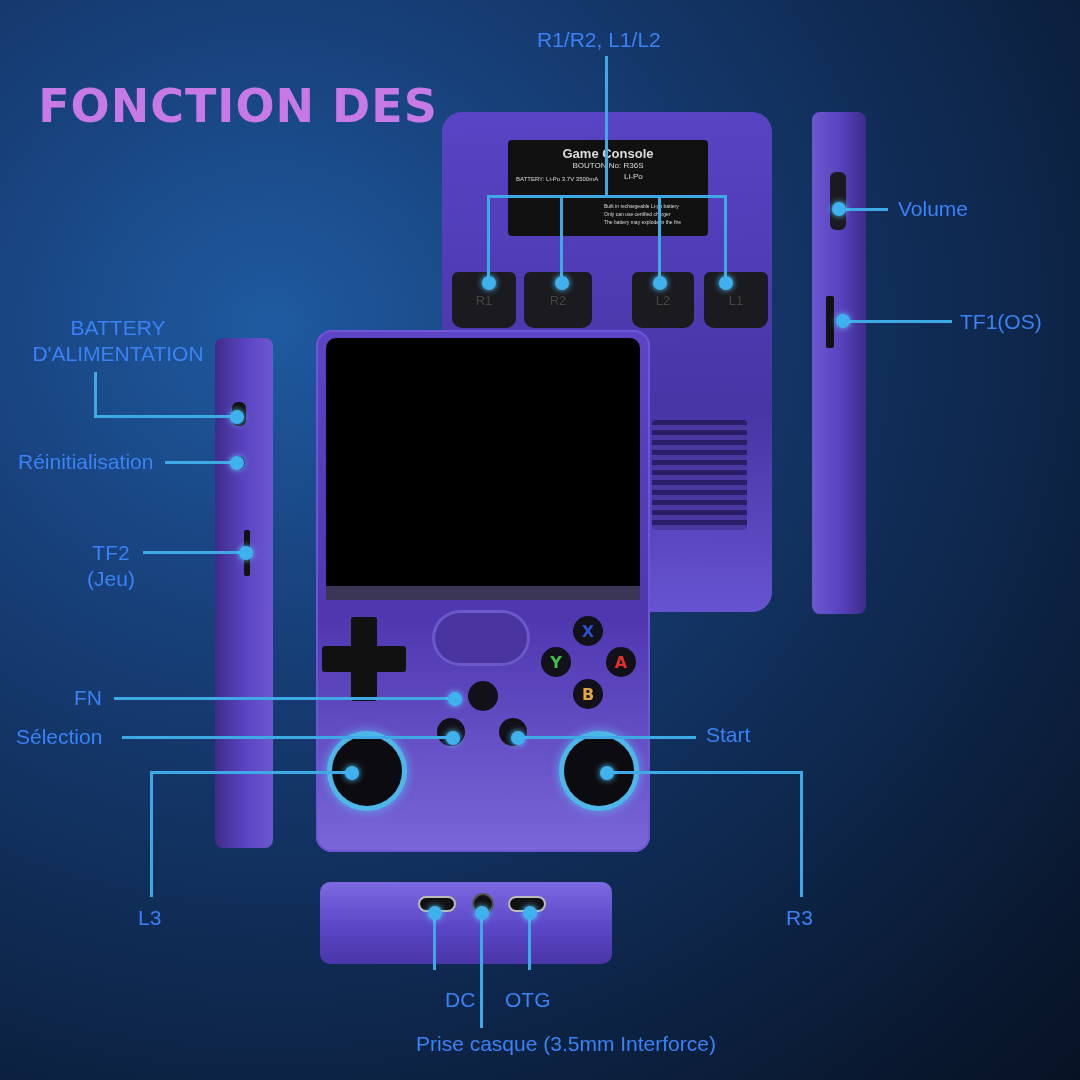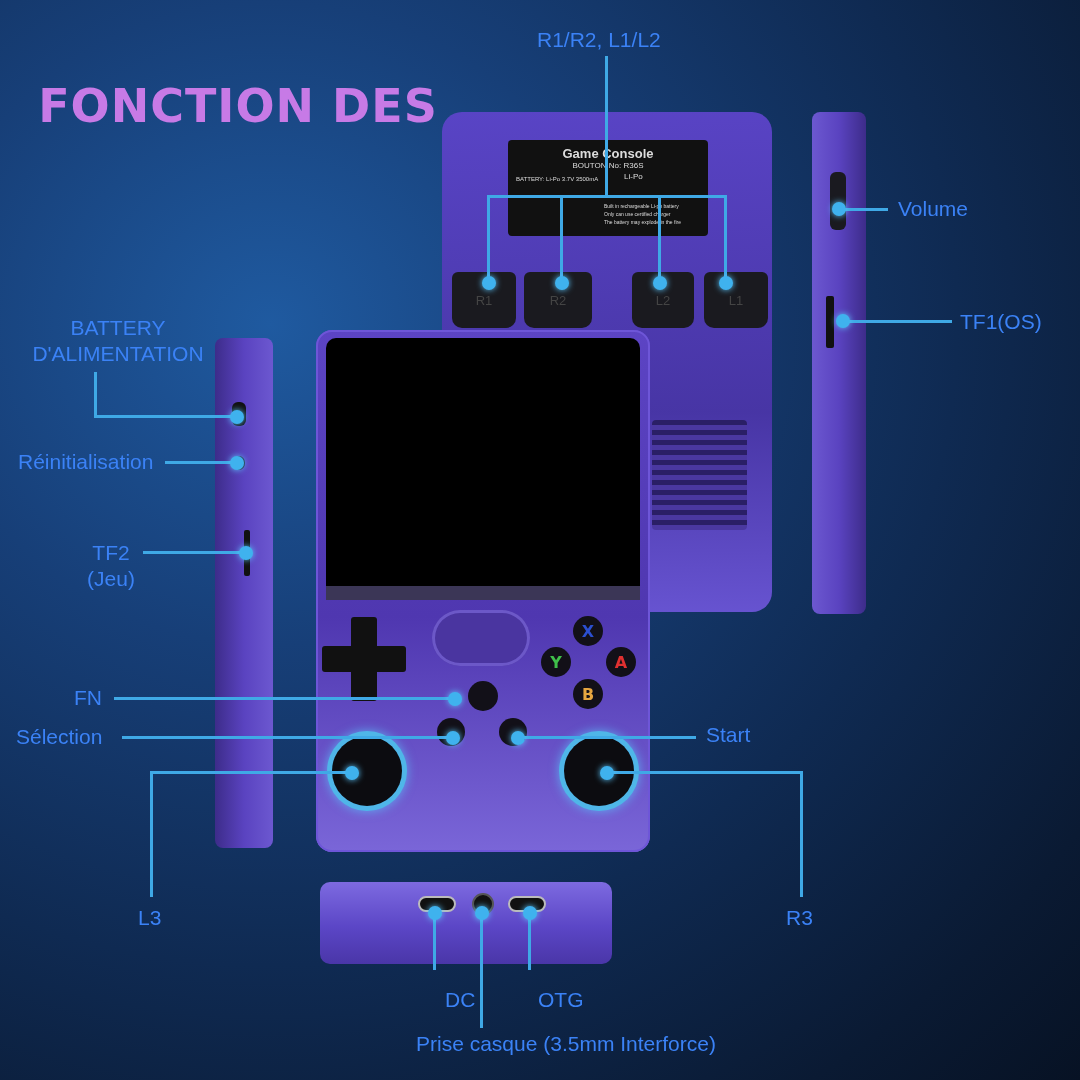--- a/index.html
+++ b/index.html
@@ -155,14 +155,14 @@
 <div class="abs label" style="left:76px;top:540px;width:70px;text-align:center;line-height:26px;">
   <div>TF2</div>
   <div>(Jeu)</div>
 </div>
 <div class="abs label" style="left:74px;top:686px;">FN</div>
 <div class="abs label" style="left:16px;top:725px;">Sélection</div>
 <div class="abs label" style="left:706px;top:723px;">Start</div>
 <div class="abs label" style="left:138px;top:906px;">L3</div>
 <div class="abs label" style="left:786px;top:906px;">R3</div>
 <div class="abs label" style="left:417px;top:988px;margin-left:28px;">DC</div>
-<div class="abs label" style="left:505px;top:988px;margin-left:33px;">OTG</div>
+<div class="abs label" style="left:505px;top:988px;">OTG</div>
 <div class="abs label" style="left:416px;top:1032px;">Prise casque (3.5mm Interforce)</div>
 
 </body></html>

